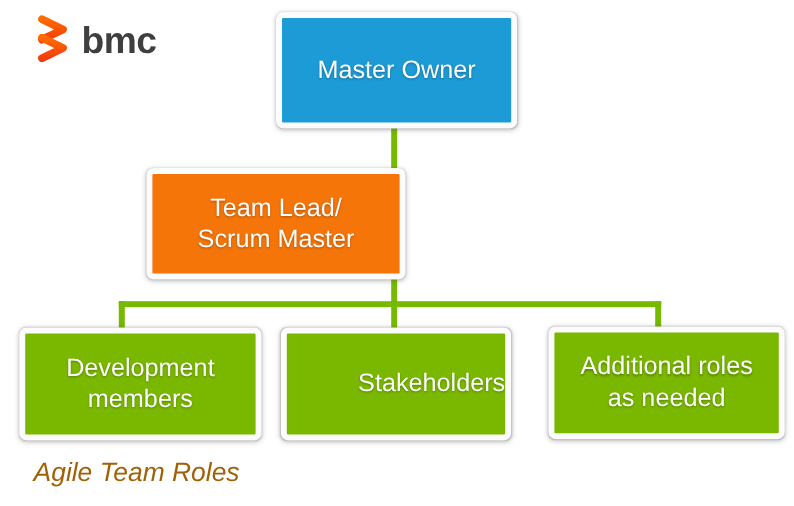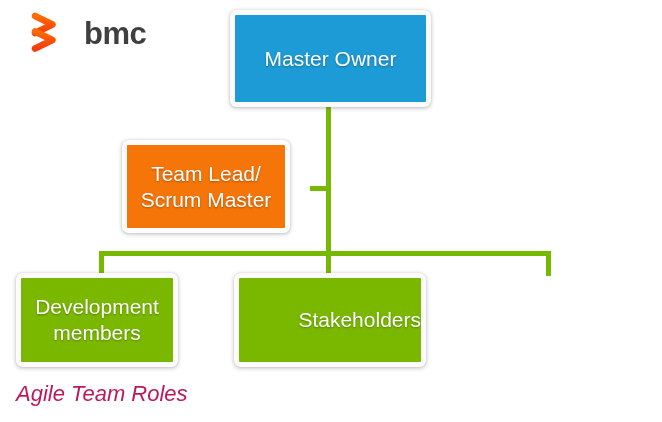--- a/index.html
+++ b/index.html
@@ -9,21 +9,21 @@
     height: 422px;
     background: #ffffff;
     overflow: hidden;
     font-family: "Liberation Sans", sans-serif;
   }
 
   
   .logo {
     position: absolute;
     left: 28px; top: 12px;
-    display: flex; align-items: center; gap: 22px;
+    display: flex; align-items: center; gap: 6px;
   }
   .logo-icon { width: 34px; height: 40px; display: block; }
   .logo-text {
     font-size: 31px;
     font-weight: 700;
     color: #3f3f3f;
     letter-spacing: -0.5px;
     line-height: 1;
     padding-top: 2px;
   }
@@ -46,32 +46,32 @@
     box-shadow: 0 1px 4px rgba(80,80,80,0.38), 0 0 1px rgba(0,0,0,0.18);
     display: flex; align-items: center; justify-content: center;
     text-align: center;
     color: #ffffff;
     font-size: 21px;
     line-height: 1.22;
     white-space: pre-line;
     text-shadow: 0 1px 2px rgba(0,0,0,0.3);
   }
   .node-product-owner { left: 230px; top: 10px;  width: 201px; height: 97px; }
-  .node-team-lead     { left: 122px; top: 140px; width: 168px; height: 93px; }
-  .node-development   { left: 16px;  top: 273px; width: 162px; height: 94px; }
+  .node-team-lead     { left: 122px; top: 140px; width: 216px; height: 93px; }
+  .node-development   { left: 16px;  top: 273px; width: 202px; height: 94px; }
   .node-stakeholders  { left: 234px; top: 273px; width: 192px; height: 94px; justify-content: flex-end; }
   .node-additional    { left: 457px; top: 272px; width: 197px; height: 94px; }
 
   
   .caption {
     position: absolute;
-    left: 16px; top: 381px;
+    left: 28px; top: 381px;
     font-size: 22px;
     font-style: italic;
-    color: #be185d;
+    color: #a16207;
   }
 </style>
 </head>
 <body>
 
 <div class="canvas">
 
   <div class="logo">
     <svg class="logo-icon" viewBox="0 0 34 40" xmlns="http://www.w3.org/2000/svg">
       <defs>
@@ -103,16 +103,20 @@
 
   <div class="node node-development" style="background: rgb(122, 184, 0);">
     <span>Development
 members</span>
   </div>
 
   <div class="node node-stakeholders" style="background: rgb(122, 184, 0);">
     <span>Stakeholders</span>
   </div>
 
+  <div class="node node-additional" style="background: rgb(122, 184, 0);">
+    <span>Additional roles
+as needed</span>
+  </div>
 
   <div class="caption">Agile Team Roles</div>
 
 </div>
 
 </body></html>

